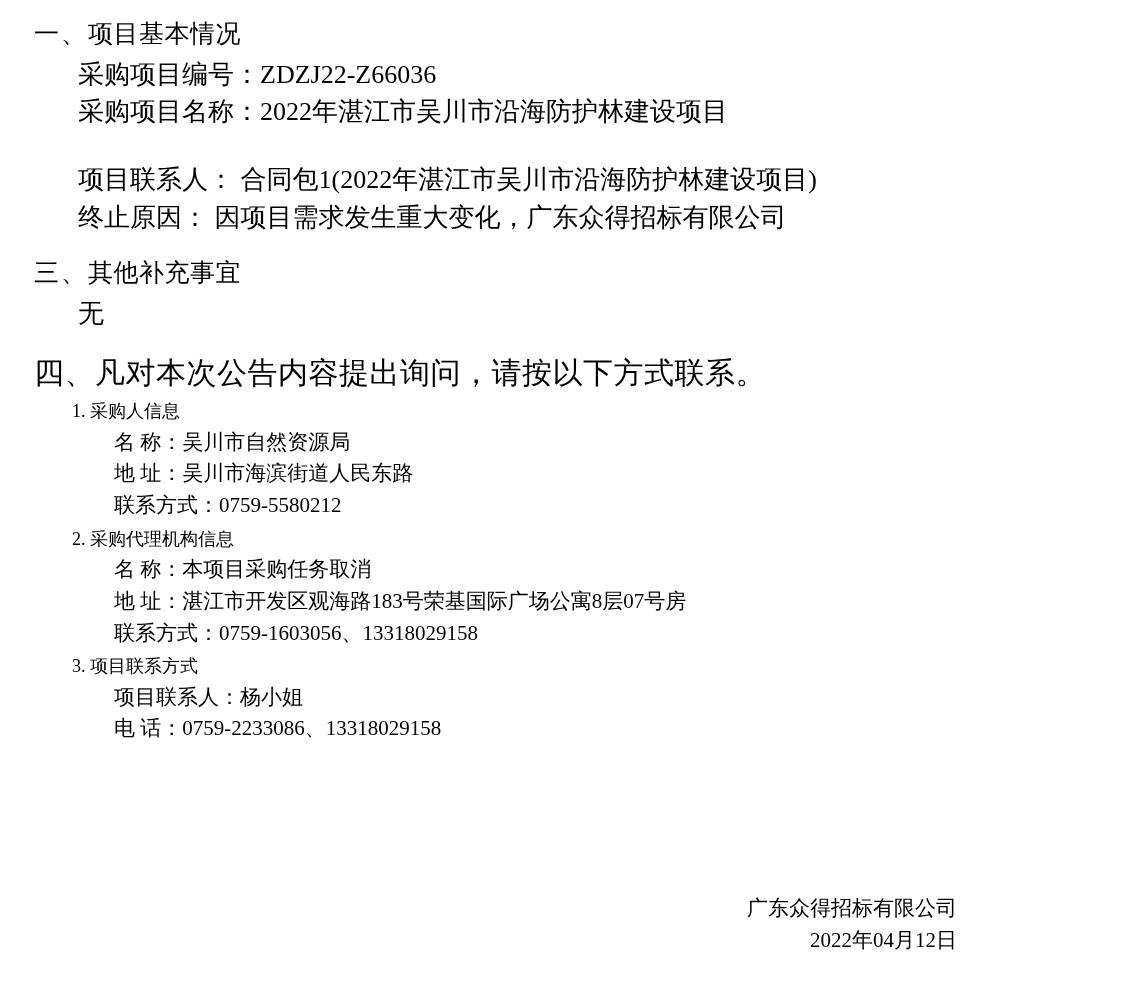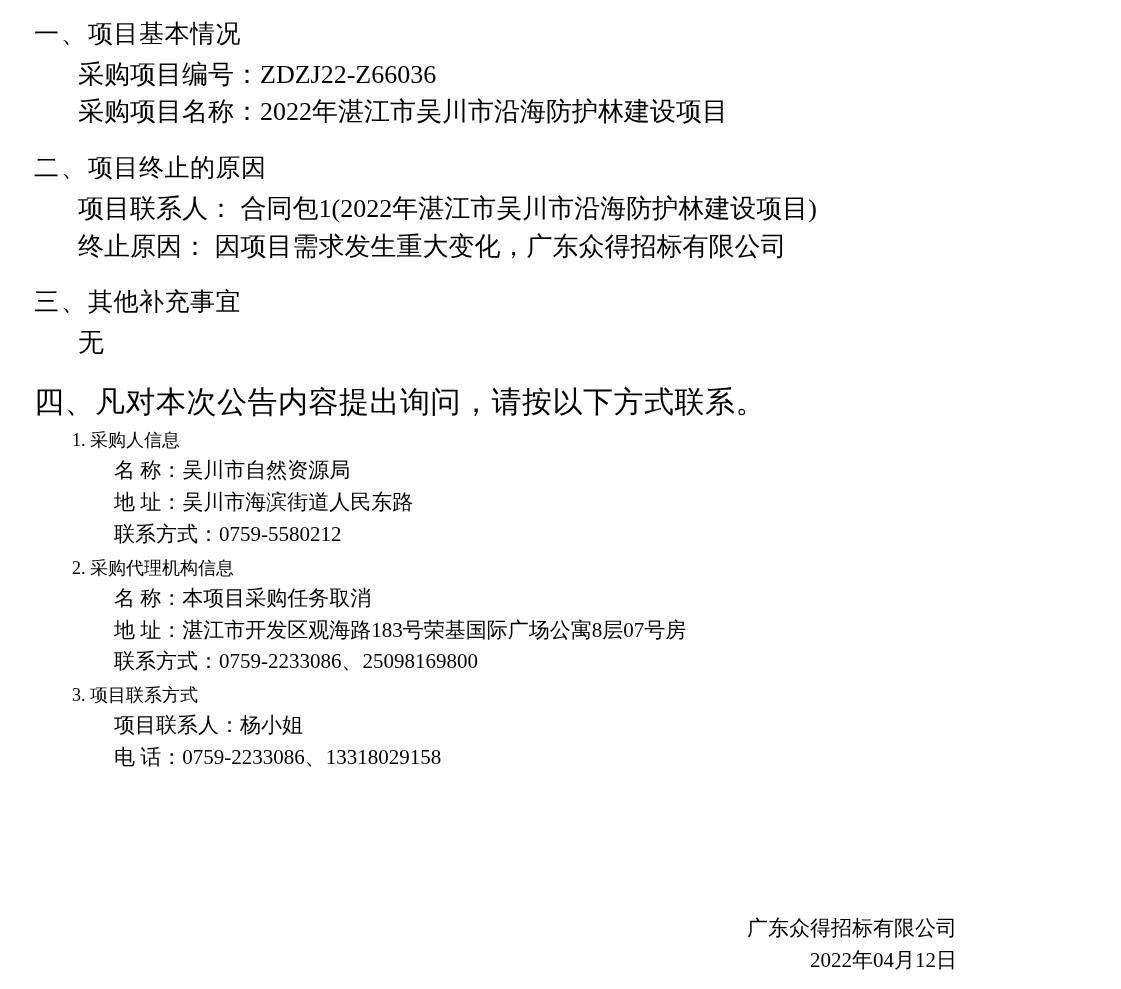--- a/index.html
+++ b/index.html
@@ -58,21 +58,21 @@
   .sec4-head {
     font-size: 30px;
     line-height: 1.15;
     margin-left: 34px;
     letter-spacing: 0.5px;
     white-space: nowrap;
   }
   .footer {
     position: absolute;
     right: 38px;
-    bottom: 12px;
+    bottom: 32px;
     text-align: right;
   }
   .footer div {
     font-size: 21px;
     line-height: 1.55;
     white-space: nowrap;
   }
 </style>
 </head>
 <body>
@@ -87,23 +87,20 @@
     </div>
     <div class="gap-sm"></div>
     <div class="line indent1">采购项目编号：ZDZJ22-Z66036</div>
     <div class="gap-xs"></div>
     <div class="line indent1">采购项目名称：2022年湛江市吴川市沿海防护林建设项目</div>
   </div>
 
   <div class="gap-lg"></div>
 
   <div class="section">
-    <div class="sec-head">
-      <span class="num">二、</span><span>项目终止的原因</span>
-    </div>
     <div class="gap-sm"></div>
     <div class="line indent1">项目联系人：  合同包1(2022年湛江市吴川市沿海防护林建设项目)</div>
     <div class="gap-xs"></div>
     <div class="line indent1">终止原因：      因项目需求发生重大变化，广东众得招标有限公司</div>
   </div>
 
   <div class="gap-lg"></div>
 
   <div class="section">
     <div class="sec-head">
@@ -140,21 +137,21 @@
     <div>
       <div class="line indent-sub">
         <span>2.</span>
         <span>采购代理机构信息</span>
       </div>
       <div class="gap-xs"></div>
       <div class="line indent2">名        称：本项目采购任务取消</div>
       <div class="gap-xs"></div>
       <div class="line indent2">地        址：湛江市开发区观海路183号荣基国际广场公寓8层07号房</div>
       <div class="gap-xs"></div>
-      <div class="line indent2">联系方式：0759-2233086、25098169800</div>
+      <div class="line indent2">联系方式：0759-1603056、13318029158</div>
     </div>
 
     <div class="gap-sm"></div>
 
     <div>
       <div class="line indent-sub">
         <span>3.</span>
         <span>项目联系方式</span>
       </div>
       <div class="gap-xs"></div>

